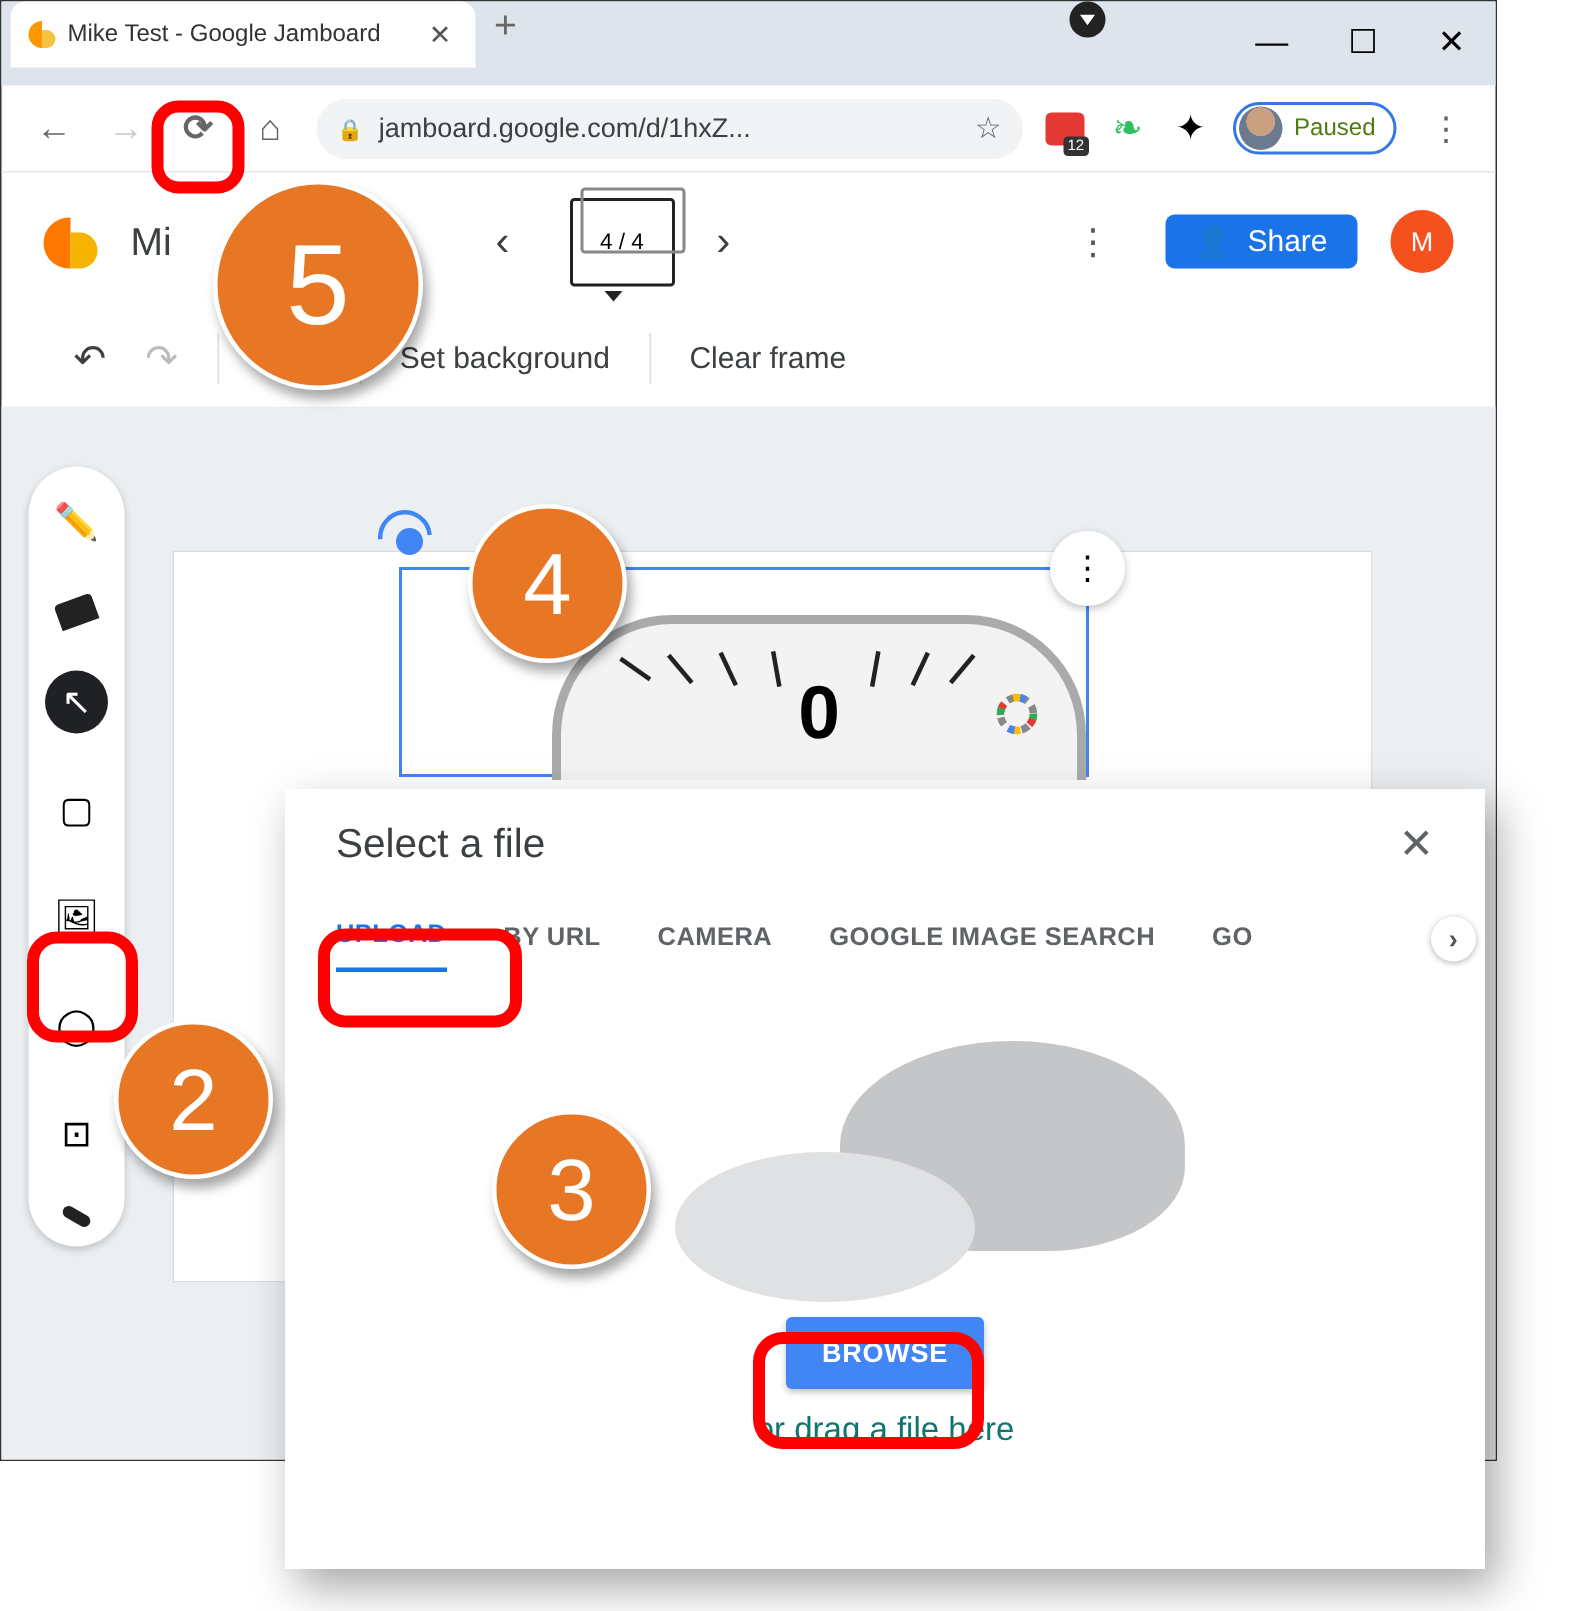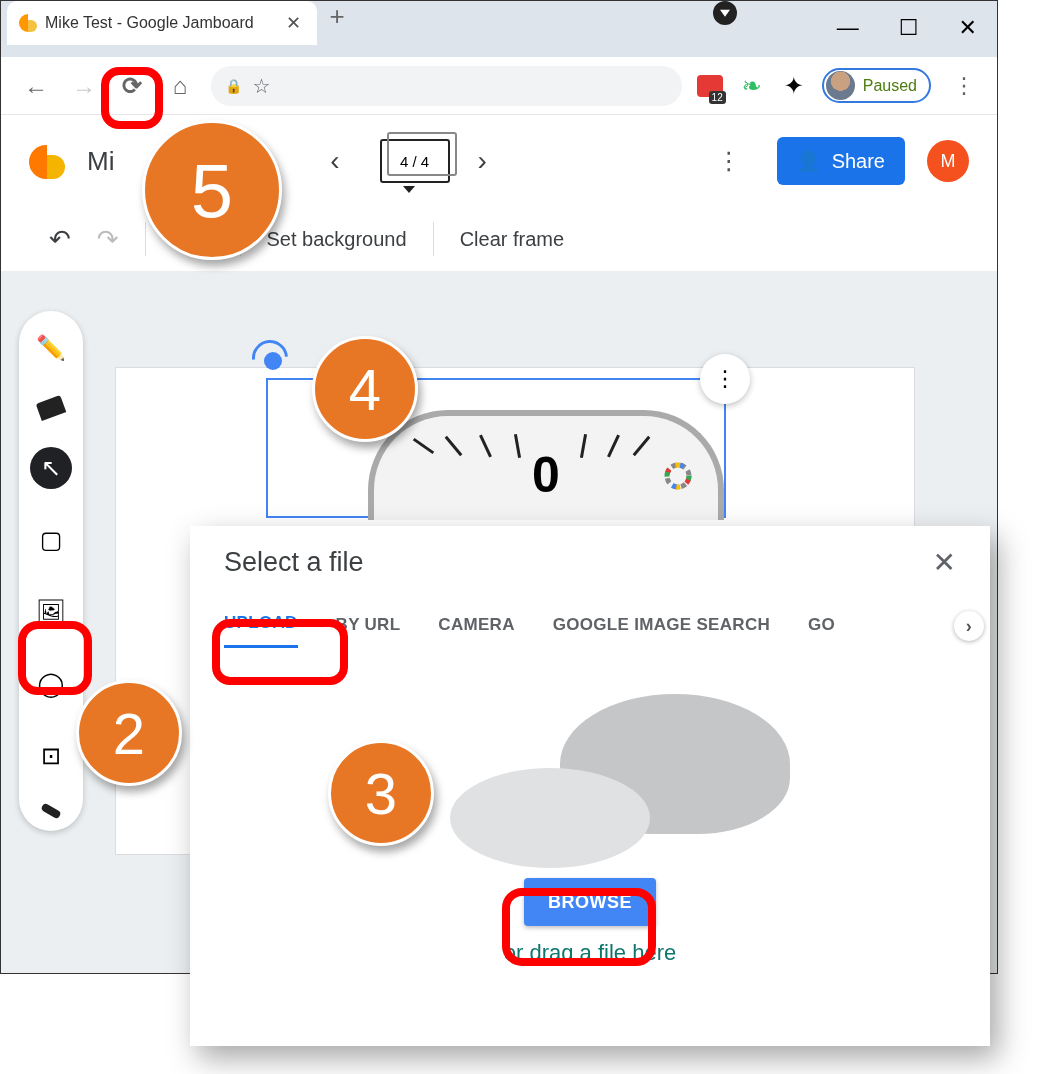--- a/index.html
+++ b/index.html
@@ -38,25 +38,25 @@
   
   
   .app-header { height: 92px; display: flex; align-items: center; padding: 0 28px; gap: 22px; }
   .app-logo { width: 36px; height: 36px; position: relative; }
   .app-logo::before { content: ""; position: absolute; left: 0; bottom: 0; width: 18px; height: 34px; background: #ff7800; border-radius: 18px 0 0 18px; }
   .app-logo::after { content: ""; position: absolute; right: 0; bottom: 0; width: 18px; height: 24px; background: #f4b400; border-radius: 0 12px 12px 0; }
   .doc-title { font-size: 26px; color: #3c4043; }
   .frame-nav { display: flex; align-items: center; gap: 16px; margin-left: auto; margin-right: auto; }
   .frame-nav .arrow { font-size: 28px; padding: 0 12px; color: #3c4043; }
   .frame-ind { position: relative; }
-  .frame-ind .b1 { width: 70px; height: 44px; border: 2px solid #222; border-radius: 3px; display: flex; align-items: center; justify-content: center; font-size: 15px; background: #fff; margin-left: 12px; }
+  .frame-ind .b1 { width: 70px; height: 59px; border: 2px solid #222; border-radius: 3px; display: flex; align-items: center; justify-content: center; font-size: 15px; background: #fff; margin-left: 12px; }
   .frame-ind .b0 { position: absolute; right: -7px; top: -7px; width: 70px; height: 44px; border: 2px solid #888; border-radius: 3px; }
   .frame-ind .tri { position: absolute; left: 50%; bottom: -10px; transform: translateX(-50%); border-left: 6px solid transparent; border-right: 6px solid transparent; border-top: 7px solid #222; }
   .app-header .more { font-size: 24px; color: #555; padding: 0 14px; }
-  .share-btn { background: #1a73e8; color: #fff; border: none; border-radius: 6px; height: 48px; padding: 0 20px; display: flex; align-items: center; gap: 10px; font-size: 20px; font-weight: 500; }
+  .share-btn { background: #1a73e8; color: #fff; border: none; border-radius: 6px; height: 36px; padding: 0 20px; display: flex; align-items: center; gap: 10px; font-size: 20px; font-weight: 500; }
   .user-badge { width: 42px; height: 42px; border-radius: 50%; background: #f4511e; color: #fff; display: flex; align-items: center; justify-content: center; font-size: 18px; font-weight: 500; }
   
   
   .second-bar { height: 64px; display: flex; align-items: center; padding-left: 48px; gap: 26px; color: #3c4043; font-size: 20px; }
   .second-bar .pipe { width: 1px; height: 34px; background: #dadce0; }
   .second-bar .zoom { display: flex; align-items: center; gap: 6px; }
   .second-bar .sb { font-size: 26px; }
   
   
   .canvas-area { position: absolute; top: 270px; left: 0; right: 0; bottom: 0; background: #eceff1; }
@@ -112,20 +112,21 @@
     <span>✕</span>
   </div>
 
   <div class="urlbar">
     <div class="navbtn">←</div>
     <div class="navbtn" style="opacity:.35">→</div>
     <div class="navbtn" style="font-weight:bold">⟳</div>
     <div class="navbtn">⌂</div>
     <div class="omnibox">
       <span class="lock">🔒</span>
+      <span class="addr">jamboard.google.com/d/1hxZ...</span>
       <span class="star">☆</span>
     </div>
     <div class="ext">
       <div class="ext-icon" style="position:relative">
         <span style="width:26px;height:22px;background:#e53935;border-radius:4px;display:block"></span>
         <span style="position:absolute;bottom:-4px;right:-2px;background:#333;color:#fff;font-size:10px;padding:1px 3px;border-radius:3px">12</span>
       </div>
       <div class="ext-icon" style="color:#2dbe60">❧</div>
       <div class="ext-icon">✦</div>
       <div class="profile-chip">

